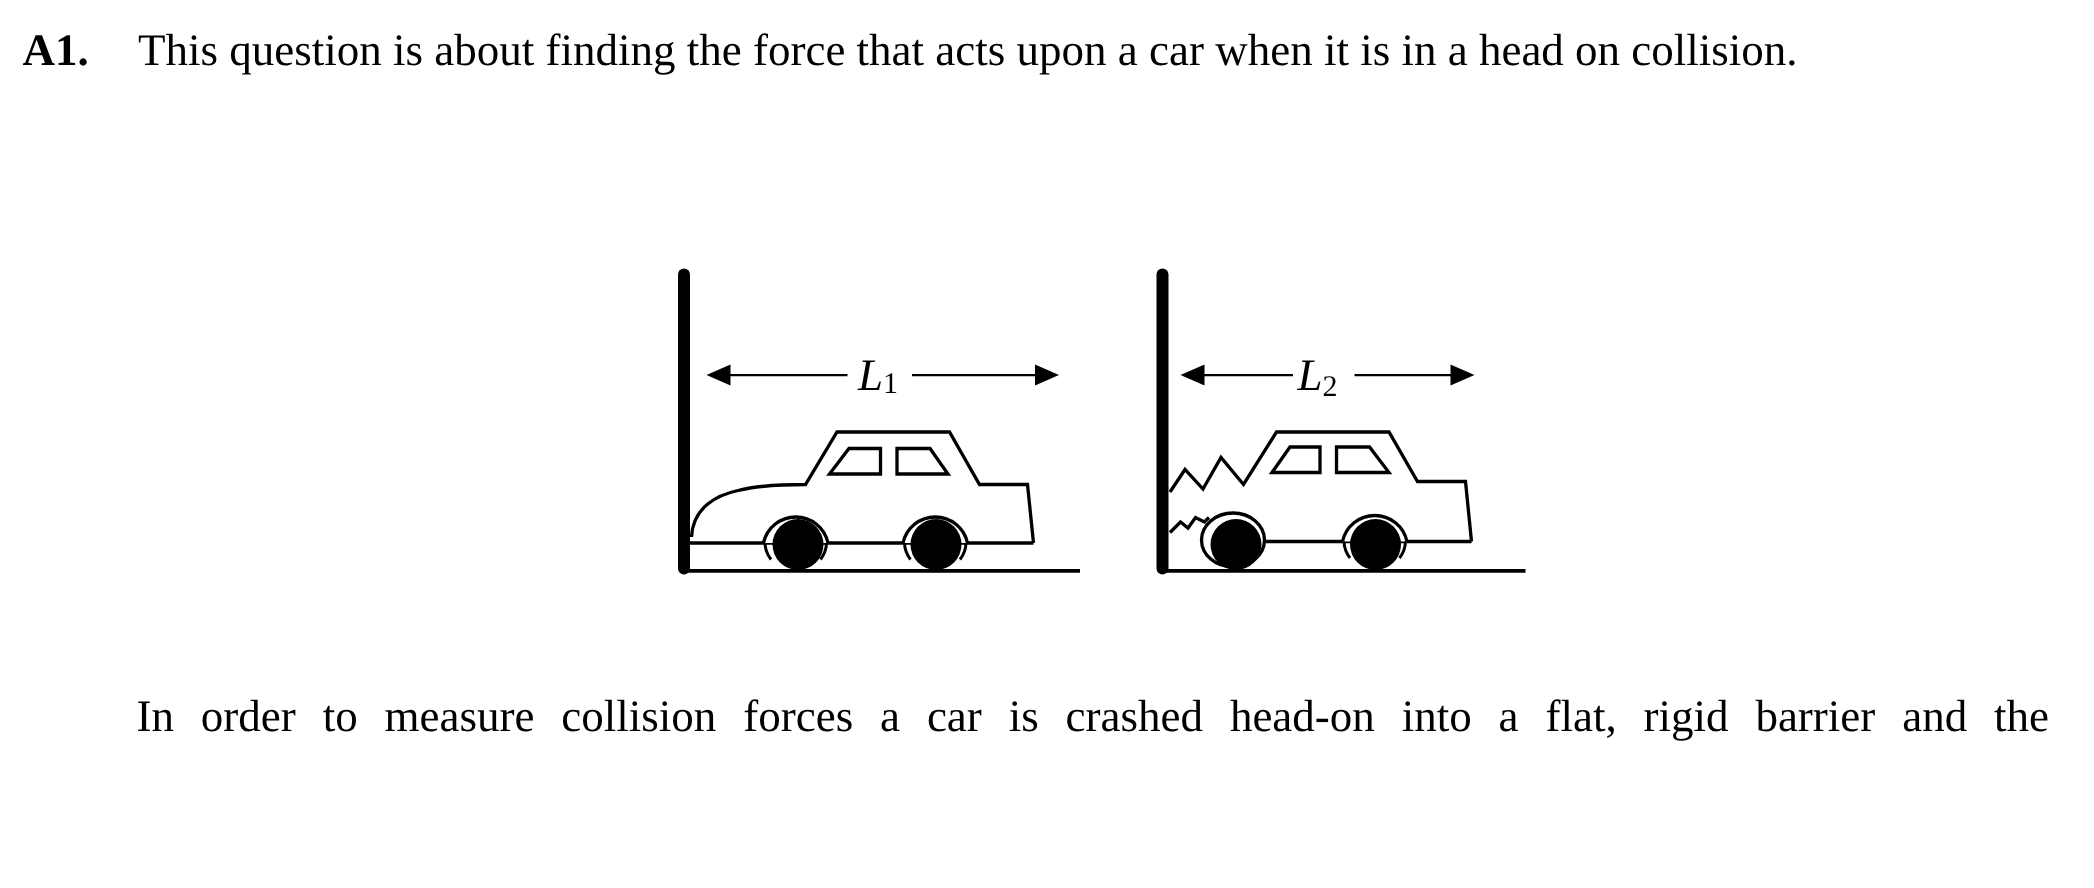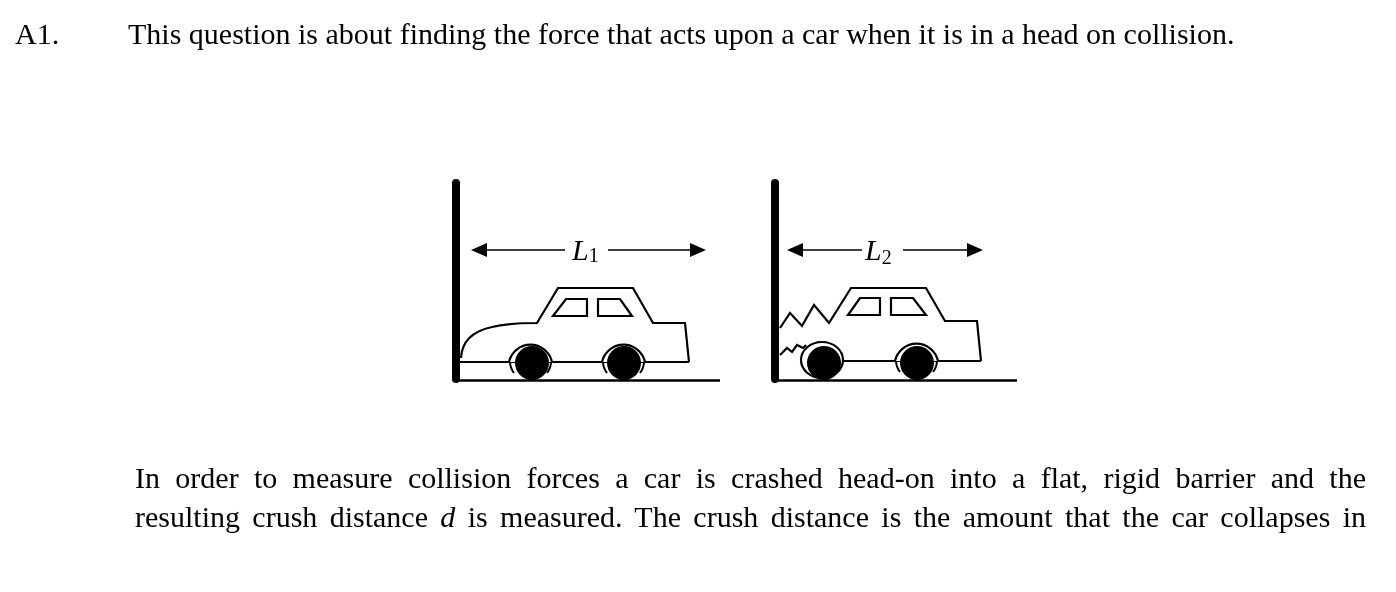--- a/index.html
+++ b/index.html
@@ -17,27 +17,26 @@
     }
     .question-header {
       position: absolute;
       left: 15px;
       top: 14px;
       font-size: 30px;
       line-height: 40px;
       white-space: nowrap;
     }
     .question-number {
-      font-weight: normal;
+      font-weight: bold;
       display: inline-block;
       width: 77px;
     }
     .question-title {
       display: inline;
-      margin-left: 36px;
     }
     .diagram {
       position: absolute;
       left: 0;
       top: 0;
       width: 1396px;
       height: 592px;
     }
     .diagram text {
       font-family: "Liberation Serif", "DejaVu Serif", serif;
@@ -50,21 +49,20 @@
       font-size: 30px;
       line-height: 39px;
       text-align: justify;
       text-align-last: left;
     }
     .paragraph .line {
       display: block;
       text-align: justify;
       text-align-last: justify;
       white-space: nowrap;
-      margin-left: 44px;
     }
     .paragraph .line.last {
       text-align-last: left;
     }
     .ital {
       font-style: italic;
     }
     .sub {
       font-size: 18px;
       vertical-align: -6px;
@@ -159,14 +157,13 @@
       <path d="M895,361 A22,22 0 0 1 938,361" fill="#fff" stroke="#000" stroke-width="2.2"></path>
       <path d="M896,361 A22,20 0 0 0 900,372" fill="none" stroke="#000" stroke-width="2"></path>
       <path d="M937,361 A22,20 0 0 1 933,372" fill="none" stroke="#000" stroke-width="2"></path>
       <circle cx="917" cy="363" r="17" fill="#000"></circle>
     </g>
   </g>
 </svg>
 
 <div class="paragraph">
   <span class="line">In order to measure collision forces a car is crashed head-on into a flat, rigid barrier and the</span>
-  <span class="line"><span>resulting crush distance</span> <span class="ital">d</span> <span>is measured.  The crush distance is the amount that the car collapses in</span></span>
 </div>
 
 </body></html>

